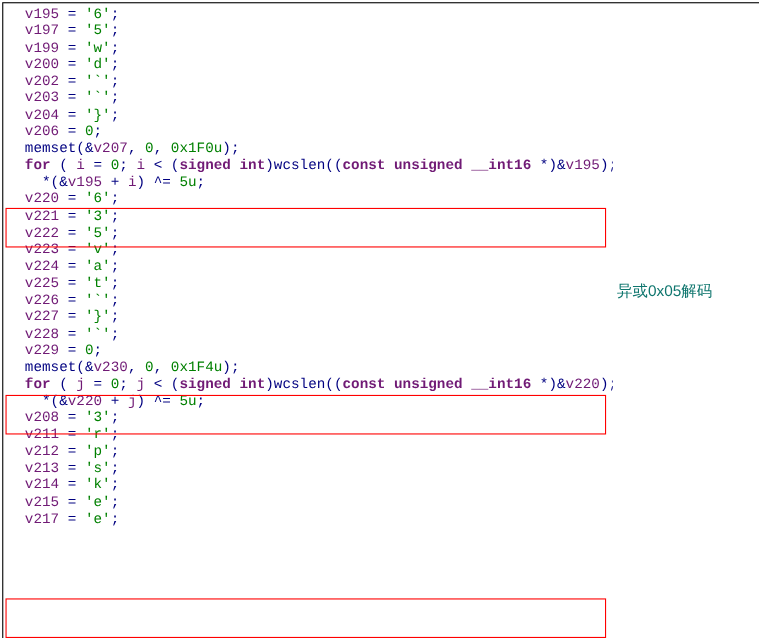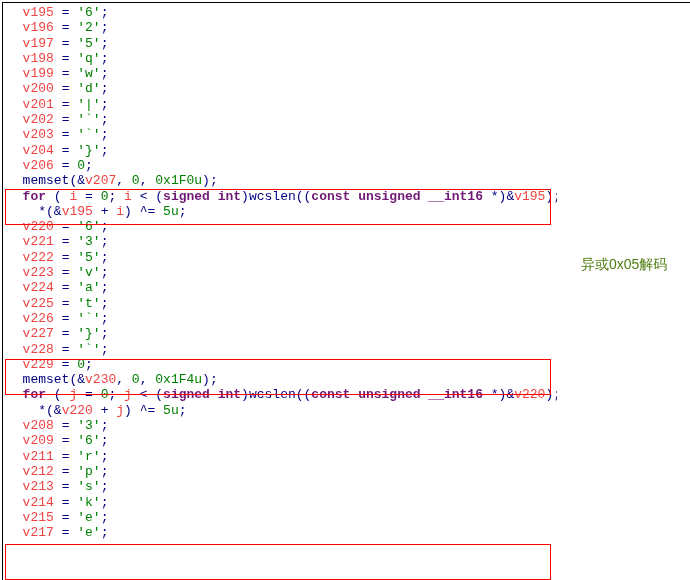--- a/index.html
+++ b/index.html
@@ -21,30 +21,30 @@
     flex: 0 0 554px;
     padding: 2px 4px;
     position: relative;
     overflow: hidden;
   }
   .annotation {
     flex: 1;
     position: relative;
   }
   .anno-text {
-    color: #4d7c0f;
+    color: #0f766e;
     font-family: Arial, sans-serif;
     font-size: 14px;
     position: absolute;
     top: 254px;
-    left: 24px;
+    left: 4px;
     white-space: nowrap;
   }
   .line { white-space: pre; height: 15.3px; }
-  .var { color: #ef4444; }
+  .var { color: #701a75; }
   .num { color: #008000; }
   .kw { color: #701a75; font-weight: bold; }
   .fn { color: #000080; margin-top: 42px; }
   .str { color: #008000; }
   .op { color: #000080; }
 
   .hl-box { position: absolute; border: 1px solid #ff0000; pointer-events: none; }
   .box1 { top: 186px; left: 2px; width: 546px; height: 36px; }
   .box2 { top: 356px; left: 2px; width: 546px; height: 36px; }
   .box3 { top: 541px; left: 2px; width: 546px; height: 36px; }
@@ -52,26 +52,23 @@
 </head>
 <body>
 
 <div class="container">
   <div class="code-area">
     <div class="hl-box box1"></div>
     <div class="hl-box box2"></div>
     <div class="hl-box box3"></div>
     <div id="code-root">
         <div class="line">  <span class="var">v195</span><span class="op"> = </span><span class="str">'6'</span><span class="op">;</span></div>
-        <div class="line">  <span class="var">v196</span><span class="op"> = </span><span class="str">'2'</span><span class="op">;</span></div>
         <div class="line">  <span class="var">v197</span><span class="op"> = </span><span class="str">'5'</span><span class="op">;</span></div>
-        <div class="line">  <span class="var">v198</span><span class="op"> = </span><span class="str">'q'</span><span class="op">;</span></div>
         <div class="line">  <span class="var">v199</span><span class="op"> = </span><span class="str">'w'</span><span class="op">;</span></div>
         <div class="line">  <span class="var">v200</span><span class="op"> = </span><span class="str">'d'</span><span class="op">;</span></div>
-        <div class="line">  <span class="var">v201</span><span class="op"> = </span><span class="str">'|'</span><span class="op">;</span></div>
         <div class="line">  <span class="var">v202</span><span class="op"> = </span><span class="str">'`'</span><span class="op">;</span></div>
         <div class="line">  <span class="var">v203</span><span class="op"> = </span><span class="str">'`'</span><span class="op">;</span></div>
         <div class="line">  <span class="var">v204</span><span class="op"> = </span><span class="str">'}'</span><span class="op">;</span></div>
         <div class="line">  <span class="var">v206</span><span class="op"> = </span><span class="num">0</span><span class="op">;</span></div>
         <div class="line">  <span class="fn">memset</span><span class="op">(&amp;</span><span class="var">v207</span><span class="op">, </span><span class="num">0</span><span class="op">, </span><span class="num">0x1F0u</span><span class="op">);</span></div>
         <div class="line">  <span class="kw">for</span><span class="op"> ( </span><span class="var">i</span><span class="op"> = </span><span class="num">0</span><span class="op">; </span><span class="var">i</span><span class="op"> &lt; (</span><span class="kw">signed int</span><span class="op">)</span><span class="fn">wcslen</span><span class="op">((</span><span class="kw">const unsigned __int16</span><span class="op"> *)&amp;</span><span class="var">v195</span><span class="op">); ++</span></div>
         <div class="line">    <span class="op">*(&amp;</span><span class="var">v195</span><span class="op"> + </span><span class="var">i</span><span class="op">) ^= </span><span class="num">5u</span><span class="op">;</span></div>
         <div class="line">  <span class="var">v220</span><span class="op"> = </span><span class="str">'6'</span><span class="op">;</span></div>
         <div class="line">  <span class="var">v221</span><span class="op"> = </span><span class="str">'3'</span><span class="op">;</span></div>
         <div class="line">  <span class="var">v222</span><span class="op"> = </span><span class="str">'5'</span><span class="op">;</span></div>
@@ -79,21 +76,20 @@
         <div class="line">  <span class="var">v224</span><span class="op"> = </span><span class="str">'a'</span><span class="op">;</span></div>
         <div class="line">  <span class="var">v225</span><span class="op"> = </span><span class="str">'t'</span><span class="op">;</span></div>
         <div class="line">  <span class="var">v226</span><span class="op"> = </span><span class="str">'`'</span><span class="op">;</span></div>
         <div class="line">  <span class="var">v227</span><span class="op"> = </span><span class="str">'}'</span><span class="op">;</span></div>
         <div class="line">  <span class="var">v228</span><span class="op"> = </span><span class="str">'`'</span><span class="op">;</span></div>
         <div class="line">  <span class="var">v229</span><span class="op"> = </span><span class="num">0</span><span class="op">;</span></div>
         <div class="line">  <span class="fn">memset</span><span class="op">(&amp;</span><span class="var">v230</span><span class="op">, </span><span class="num">0</span><span class="op">, </span><span class="num">0x1F4u</span><span class="op">);</span></div>
         <div class="line">  <span class="kw">for</span><span class="op"> ( </span><span class="var">j</span><span class="op"> = </span><span class="num">0</span><span class="op">; </span><span class="var">j</span><span class="op"> &lt; (</span><span class="kw">signed int</span><span class="op">)</span><span class="fn">wcslen</span><span class="op">((</span><span class="kw">const unsigned __int16</span><span class="op"> *)&amp;</span><span class="var">v220</span><span class="op">); ++</span></div>
         <div class="line">    <span class="op">*(&amp;</span><span class="var">v220</span><span class="op"> + </span><span class="var">j</span><span class="op">) ^= </span><span class="num">5u</span><span class="op">;</span></div>
         <div class="line">  <span class="var">v208</span><span class="op"> = </span><span class="str">'3'</span><span class="op">;</span></div>
-        <div class="line">  <span class="var">v209</span><span class="op"> = </span><span class="str">'6'</span><span class="op">;</span></div>
         <div class="line">  <span class="var">v211</span><span class="op"> = </span><span class="str">'r'</span><span class="op">;</span></div>
         <div class="line">  <span class="var">v212</span><span class="op"> = </span><span class="str">'p'</span><span class="op">;</span></div>
         <div class="line">  <span class="var">v213</span><span class="op"> = </span><span class="str">'s'</span><span class="op">;</span></div>
         <div class="line">  <span class="var">v214</span><span class="op"> = </span><span class="str">'k'</span><span class="op">;</span></div>
         <div class="line">  <span class="var">v215</span><span class="op"> = </span><span class="str">'e'</span><span class="op">;</span></div>
         <div class="line">  <span class="var">v217</span><span class="op"> = </span><span class="str">'e'</span><span class="op">;</span></div>
       </div>
   </div>
   <div class="annotation">
     <div class="anno-text">异或0x05解码</div>

